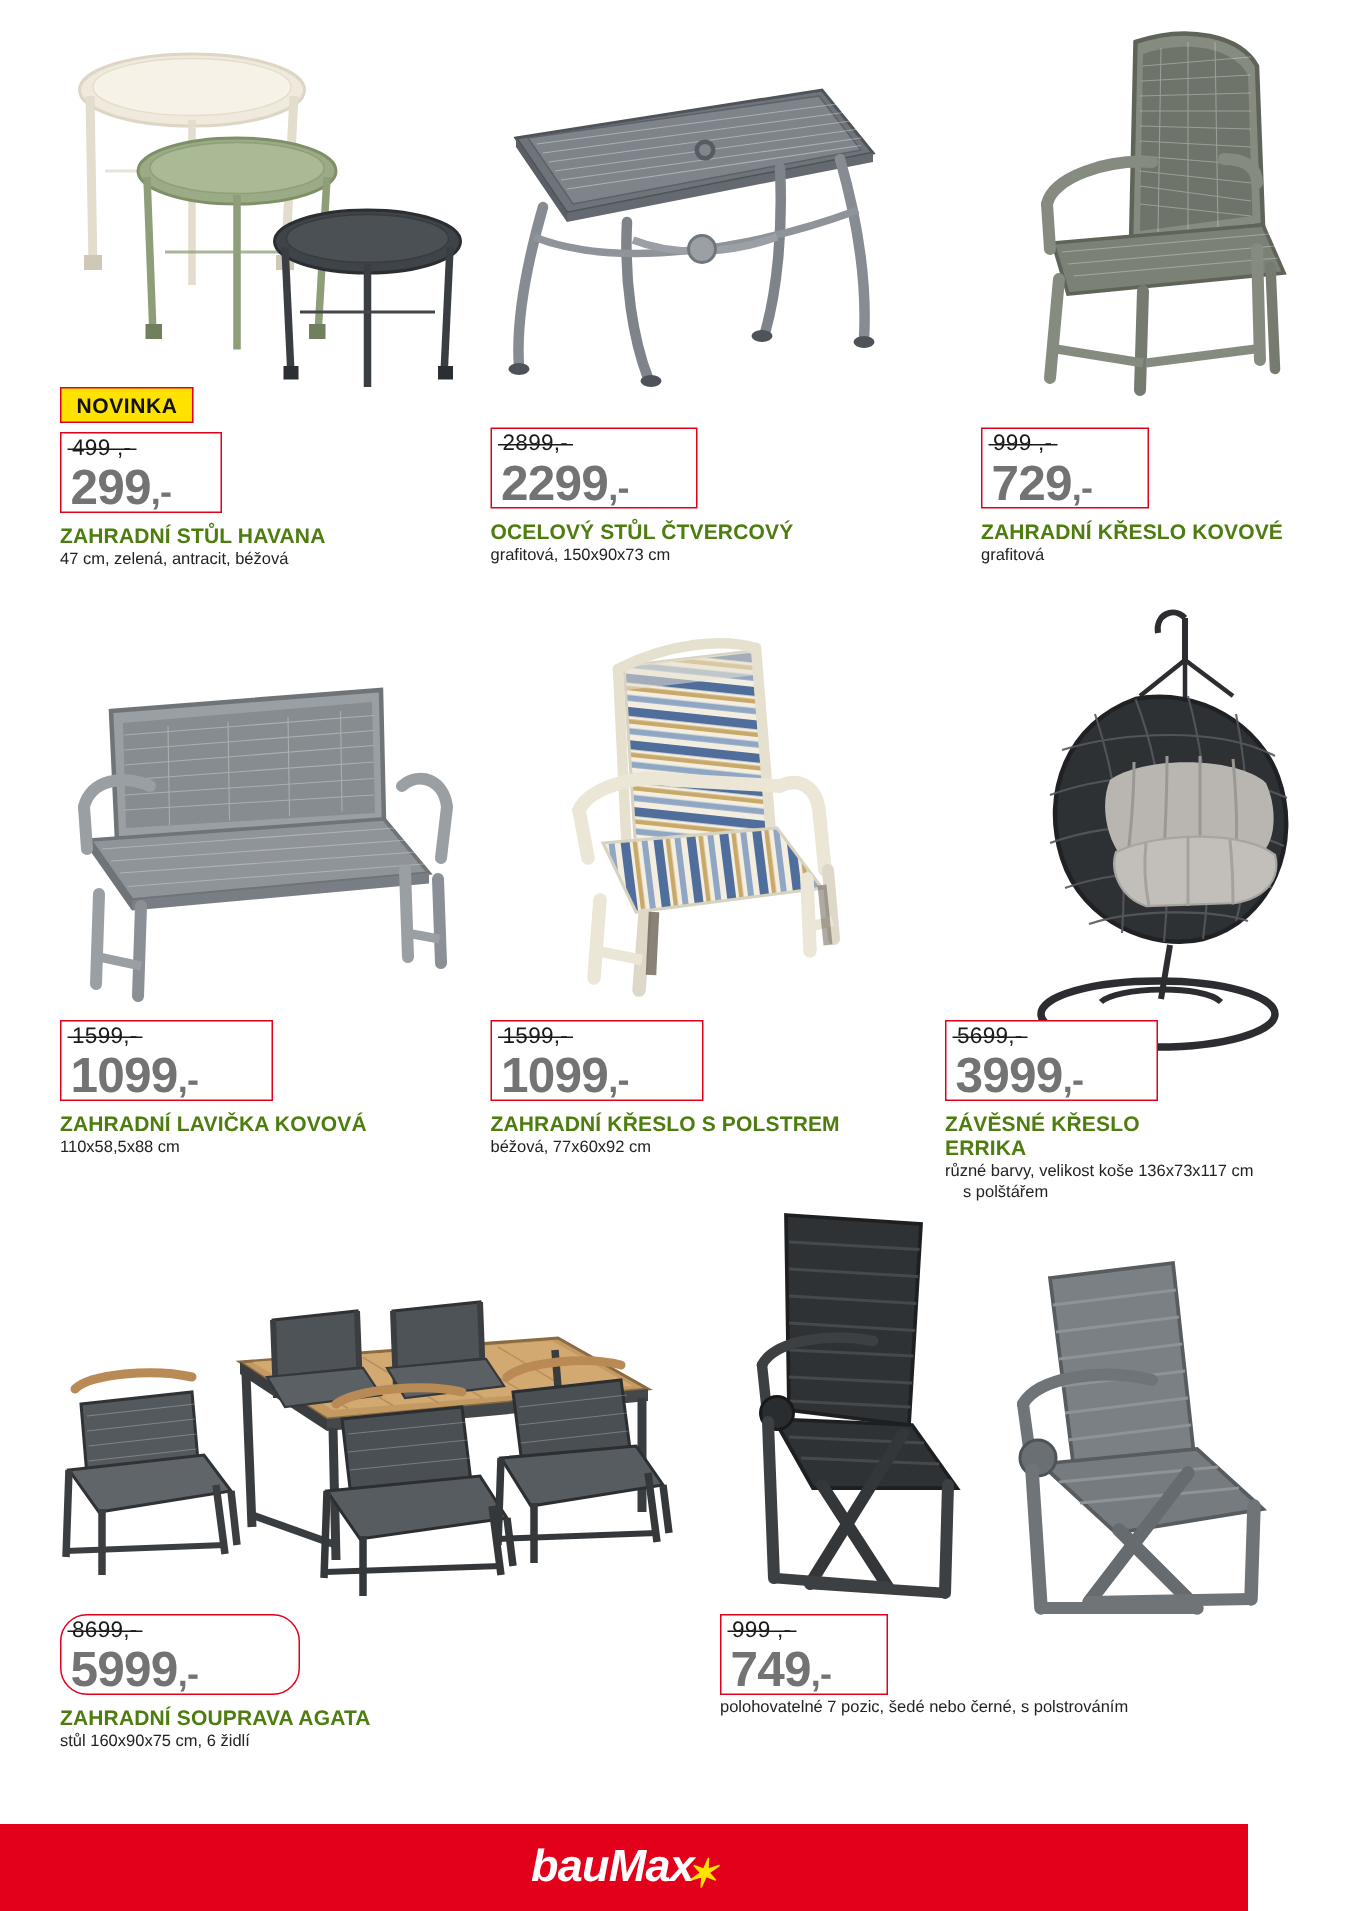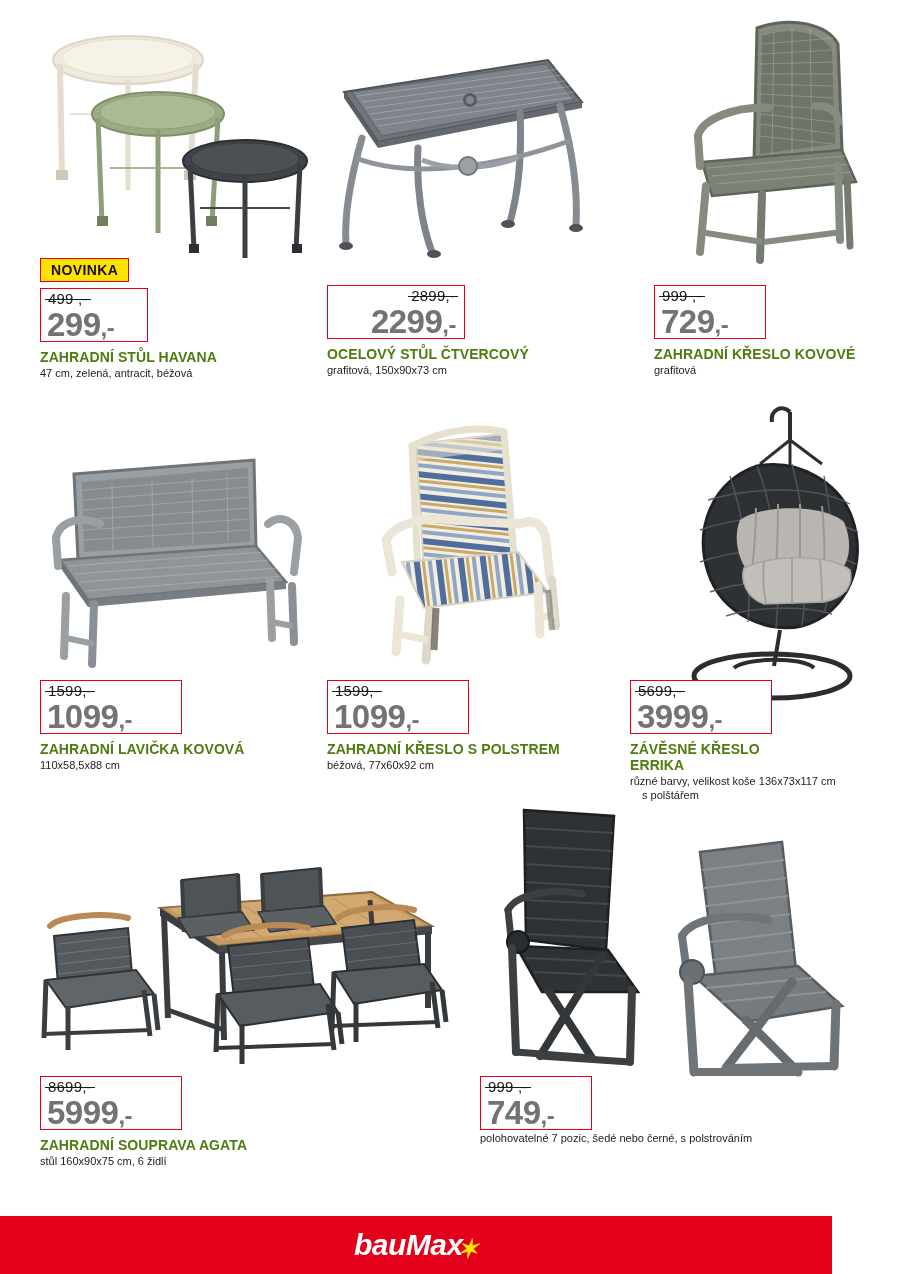--- a/index.html
+++ b/index.html
@@ -183,21 +183,21 @@
       <circle cx="146" cy="136" r="9" fill="#9aa0a6" stroke="#70767c" stroke-width="2"></circle>
 
       <ellipse cx="24" cy="216" rx="7" ry="4" fill="#4d5359"></ellipse>
       <ellipse cx="254" cy="198" rx="7" ry="4" fill="#4d5359"></ellipse>
       <ellipse cx="112" cy="224" rx="7" ry="4" fill="#4d5359"></ellipse>
       <ellipse cx="186" cy="194" rx="7" ry="4" fill="#4d5359"></ellipse>
     </svg>
   </div>
 
   <div class="cell" style="left:305px; top:285px; width:270px;">
-    <div class="price-box" style="display:block; width:138px;text-align:right;">
+    <div class="price-box" style="display:block; width:138px;">
       <span class="old-price"><span>2899</span><span>,-</span></span>
       <span class="new-price"><span>2299</span><span class="cur">,-</span></span>
     </div>
     <div class="title">OCELOVÝ STŮL ČTVERCOVÝ</div>
     <div class="desc">grafitová, 150x90x73 cm</div>
   </div>
 
   <div class="cell" style="left:620px; top:10px; width:260px; height:260px;">
     <svg width="260" height="260" viewBox="0 0 260 260">
 
@@ -472,21 +472,21 @@
         </g>
         <polygon points="302,132 392,124 410,150 322,164" fill="#565c60" stroke="#2c2f32" stroke-width="2"></polygon>
         <path d="M306 78 C318 68, 360 64, 382 70" stroke="#b98a55" stroke-width="6" fill="none" stroke-linecap="round"></path>
         <path d="M302 132 L300 190 M324 162 L324 202 M400 142 L406 188 M410 150 L414 182" stroke="#35383b" stroke-width="5" fill="none"></path>
         <path d="M300 186 L406 182" stroke="#35383b" stroke-width="4" fill="none"></path>
       </g>
     </svg>
   </div>
 
   <div class="cell" style="left:18px; top:1076px; width:280px;">
-    <div class="price-box" style="display:block; width:142px;">
+    <div class="price-box" style="display:block; width:160px;border-radius:18px;">
       <span class="old-price"><span>8699</span><span>,-</span></span>
       <span class="new-price"><span>5999</span><span class="cur">,-</span></span>
     </div>
     <div class="title">ZAHRADNÍ SOUPRAVA AGATA</div>
     <div class="desc">stůl 160x90x75 cm, 6 židlí</div>
   </div>
 
   <div class="cell" style="left:460px; top:790px; width:420px; height:290px;">
     <svg width="420" height="290" viewBox="0 0 420 290">
 

